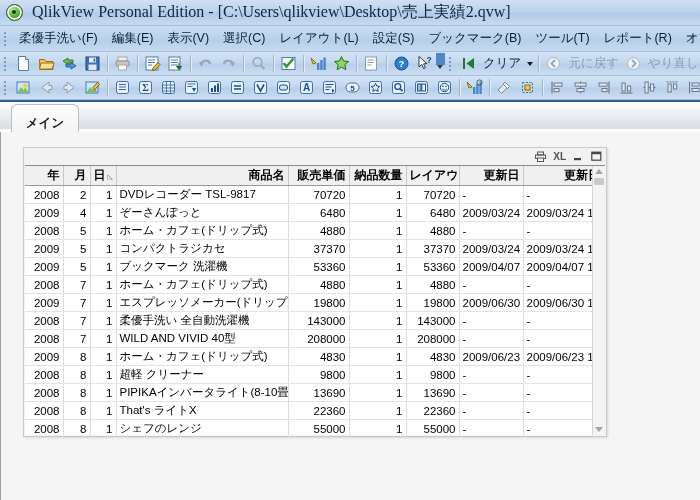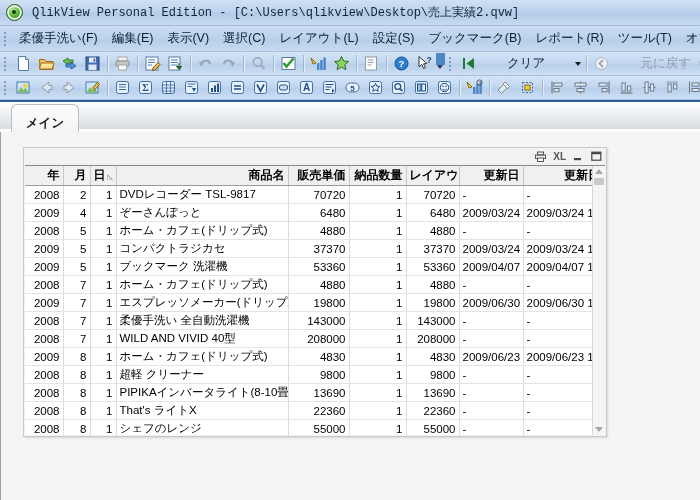--- a/index.html
+++ b/index.html
@@ -22,22 +22,22 @@
     width:15px;height:15px;border-radius:50%;
     background:radial-gradient(circle at 40% 35%,#bfe9a0 0%,#59b23c 45%,#1d6d1a 100%);
     border:1px solid #2c5c22;box-shadow:inset 0 0 0 2px #eef8e6;
     position:relative;flex:none;
   }
   .qv-logo:after{
     content:"";position:absolute;width:4px;height:4px;border-radius:50%;
     background:#0d3d0b;left:5px;top:5px;
   }
   .title-text{
-    margin-left:9px;font-size:12px;color:#10243d;white-space:nowrap;
-    font-family:Liberation Mono, monospace;
+    margin-left:9px;font-size:16px;color:#10243d;white-space:nowrap;
+    font-family:Liberation Serif, serif;
     text-align:center;
   }
 
   
   .menubar{
     height:26px;display:flex;align-items:center;
     background:linear-gradient(to bottom,#cadef3 0%,#bbd2ec 50%,#b5cde9 51%,#c6dbf1 100%);
     border-bottom:1px solid #a9c0dc;
     box-sizing:border-box;
   }
@@ -58,21 +58,21 @@
     box-sizing:border-box;position:relative;
   }
   .tbtn{
     width:21px;height:21px;margin:0 1px;flex:none;position:relative;
     display:flex;align-items:center;justify-content:center;cursor:default;
   }
   .tsep{width:1px;height:17px;background:#9fb6d3;margin:0 3px;flex:none;
         box-shadow:1px 0 0 #e3eefa;}
   .tlabel{font-size:12.5px;color:#10243d;white-space:nowrap;padding:0 3px;}
   .tlabel.dim{color:#8c9cae;text-align:right;}
-  .tgroup{display:flex;align-items:center;gap:24px;}
+  .tgroup{display:flex;align-items:center;}
 
   
   .tabstrip{
     height:29px;position:relative;
     background:linear-gradient(to bottom,#ffffff 0%,#eef1f4 40%,#d8dde3 100%);
     border-top:2px solid #2d5d9a;
     box-sizing:border-box;
   }
   .tab{
     position:absolute;left:11px;top:2px;width:66px;height:27px;
@@ -166,22 +166,22 @@
 
   <div class="menubar">
     <div class="grip"></div>
     <div class="menu-item">柔優手洗い(F)</div>
     <div class="menu-item">編集(E)</div>
     <div class="menu-item">表示(V)</div>
     <div class="menu-item">選択(C)</div>
     <div class="menu-item">レイアウト(L)</div>
     <div class="menu-item">設定(S)</div>
     <div class="menu-item">ブックマーク(B)</div>
+    <div class="menu-item">ツール(T)</div>
     <div class="menu-item">レポート(R)</div>
-    <div class="menu-item">ツール(T)</div>
     <div class="menu-item">オプ</div>
   </div>
 
   <div class="toolbar">
     <div class="grip"></div>
 
     <div class="tbtn">
       <svg class="ic" viewBox="0 0 17 17">
           <path d="M3.5 1.5h7l3 3v11h-10z" fill="#fff" stroke="#5b79a6"></path>
           <path d="M10.5 1.5v3h3" fill="#dce8f6" stroke="#5b79a6"></path>

